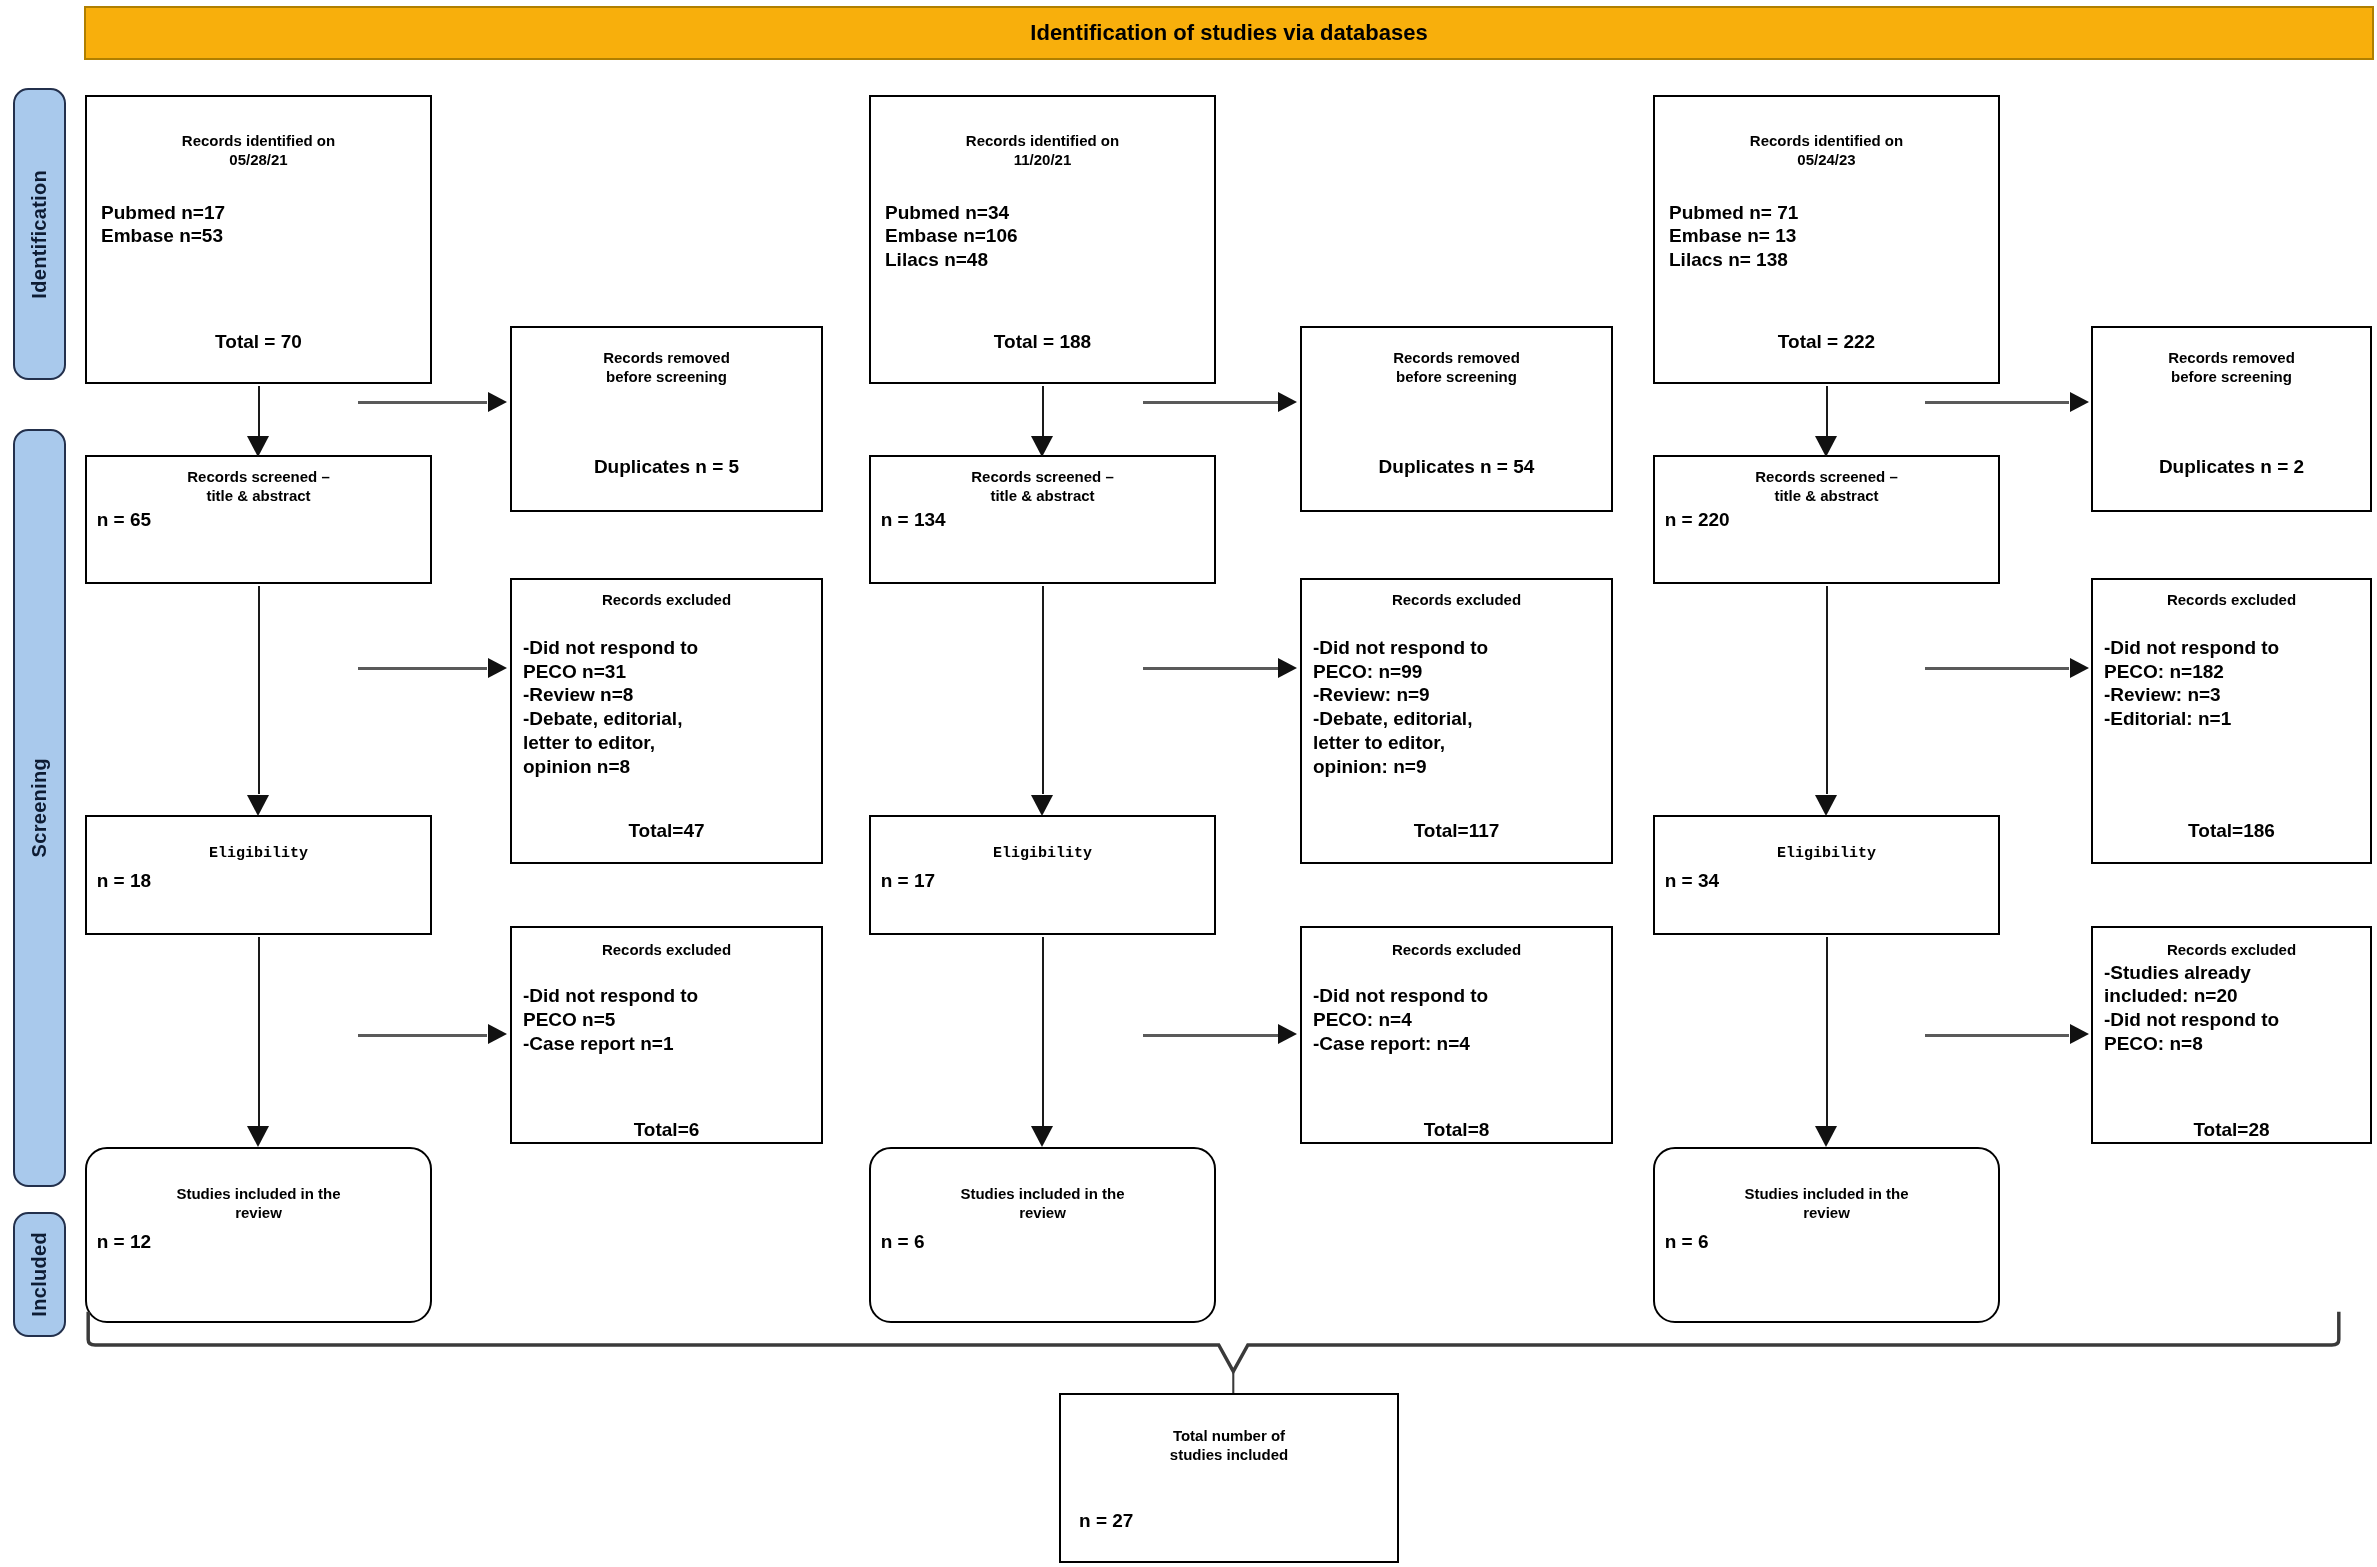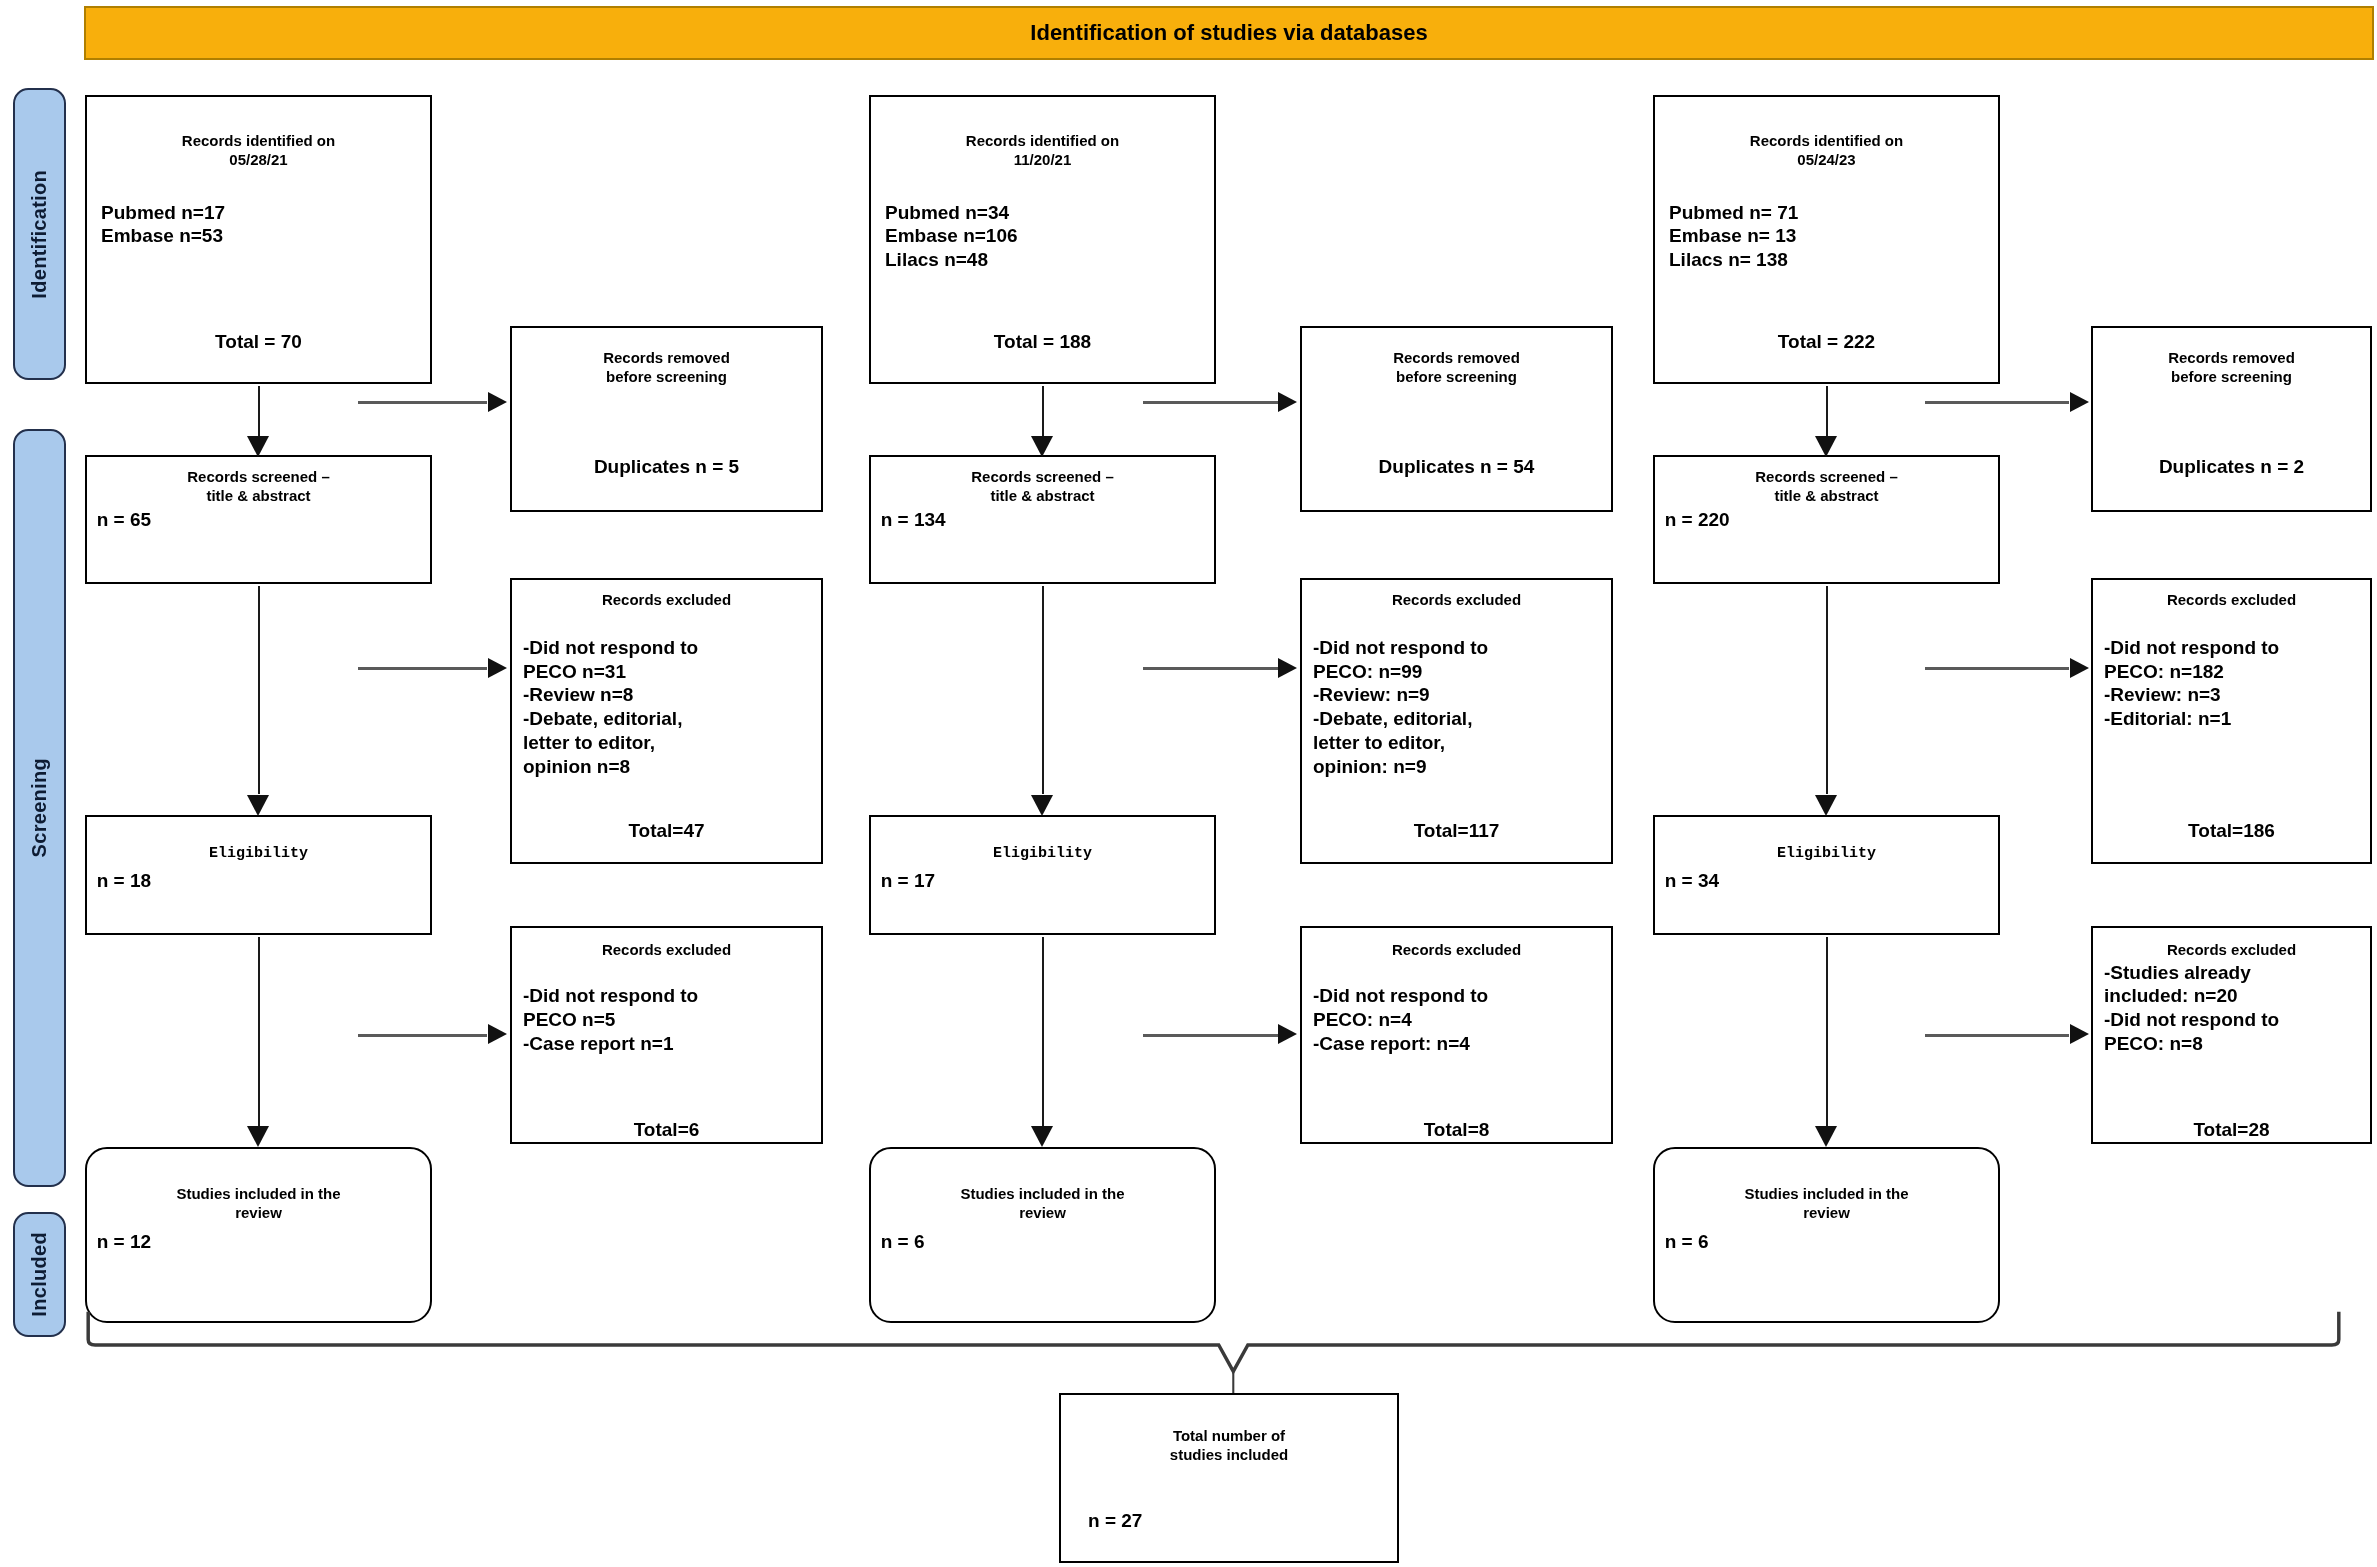--- a/index.html
+++ b/index.html
@@ -48,21 +48,21 @@
   .r-ex1 .tot{margin-top:auto;margin-bottom:19.4px;}
   .r-eli .t{margin-top:28px;font-family:Liberation Mono, monospace;}
   .r-eli .n{margin-top:5.6px;padding-left:9.7px;}
   .r-ex2 .t{margin-top:12.5px;}
   .r-ex2 .lines{margin-top:25px;}
   .r-ex2.nogap .lines{margin-top:1.4px;}
   .r-ex2 .tot{margin-top:auto;margin-bottom:0;text-align:center;}
   .r-inc .t{margin-top:36px;}
   .r-inc .n{margin-top:7px;padding-left:9.7px;}
   .total-box .t{margin-top:32px;}
-  .total-box .n{margin-top:auto;margin-bottom:28px;padding-left:27px;}
+  .total-box .n{margin-top:auto;margin-bottom:28px;padding-left:18px;}
 
   
   .va{position:absolute;width:2.1px;background:#1a1a1a;}
   .vh{position:absolute;width:0;height:0;border-left:11px solid transparent;border-right:11px solid transparent;border-top:21px solid #111;}
   .ha{position:absolute;height:2.8px;background:#5a5a5a;}
   .hh{position:absolute;width:0;height:0;border-top:10.4px solid transparent;border-bottom:10.4px solid transparent;border-left:19.4px solid #111;}
 
   .brace{position:absolute;left:0;top:1306px;}
 </style>
 </head>

